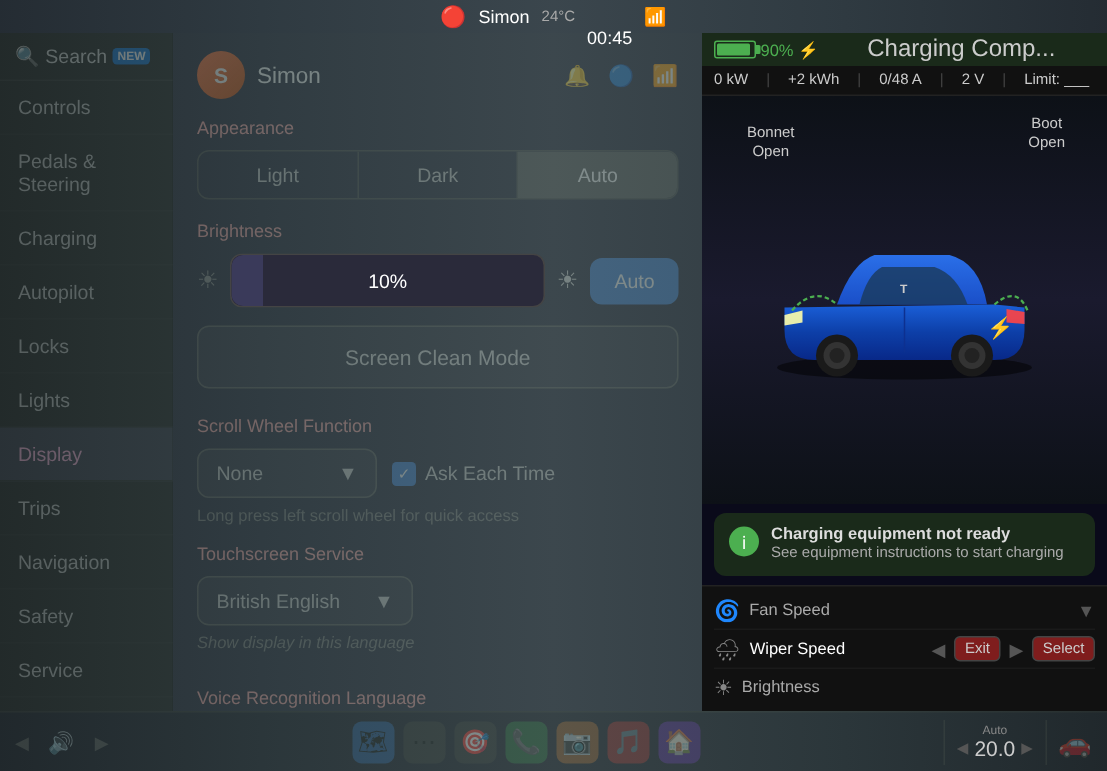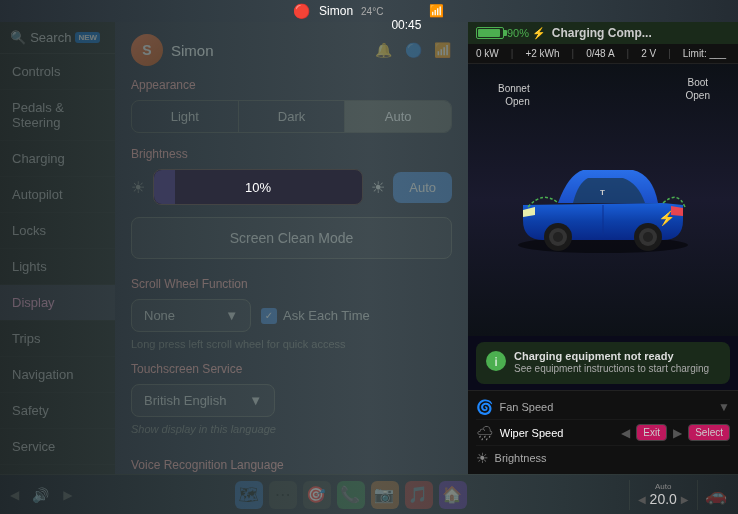--- a/index.html
+++ b/index.html
@@ -360,24 +360,24 @@
       border-radius: 0 1px 1px 0;
     }
     .battery-fill {
       height: 100%;
       background: #4caf50;
       width: 90%;
       border-radius: 1px;
     }
     .charging-title {
       flex: 1;
-      text-align: left;
+      text-align: center;
       color: #ccc;
-      font-size: 12px;
-      font-weight: 700;
+      font-size: 16px;
+      font-weight: 400;
     }
 
     
     .charging-stats {
       display: flex;
       align-items: center;
       padding: 4px 8px;
       background: #111;
       gap: 12px;
       font-size: 10px;
@@ -457,21 +457,21 @@
       color: #888;
     }
     .exit-select-row {
       display: flex;
       align-items: center;
       gap: 6px;
     }
     .exit-btn, .select-btn {
       font-size: 10px;
       color: #ccc;
-      background: #be185d;
+      background: #7f1d1d;
       border: 1px solid #444;
       border-radius: 4px;
       padding: 2px 6px;
       text-align: center;
     }
     .nav-arrow {
       font-size: 12px;
       color: #555;
     }
 
@@ -683,21 +683,21 @@
       <span style="color:#444;">|</span>
       <span style="color:#ccc;font-size:10px;">0/48 A</span>
       <span style="color:#444;">|</span>
       <span style="color:#ccc;font-size:10px;">2 V</span>
       <span style="color:#444;">|</span>
       <span style="color:#ccc;font-size:10px;">Limit: ___</span>
     </div>
 
     <div class="car-viz">
 
-      <div style="position:absolute;top:18px;left:30px;font-size:10px;color:#ccc;text-align:right;line-height:1.3;">Bonnet<br>Open</div>
+      <div style="position:absolute;top:18px;left:30px;font-size:10px;color:#ccc;text-align:center;line-height:1.3;">Bonnet<br>Open</div>
 
       <div style="position:absolute;top:12px;right:28px;font-size:10px;color:#ccc;text-align:center;line-height:1.3;">Boot<br>Open</div>
 
       <svg width="200" height="110" viewBox="0 0 200 110">
 
         <defs>
           <linearGradient id="bodyGrad" x1="0" y1="0" x2="0" y2="1">
             <stop offset="0%" stop-color="#1a5fd8"></stop>
             <stop offset="50%" stop-color="#0d3fa8"></stop>
             <stop offset="100%" stop-color="#082888"></stop>

